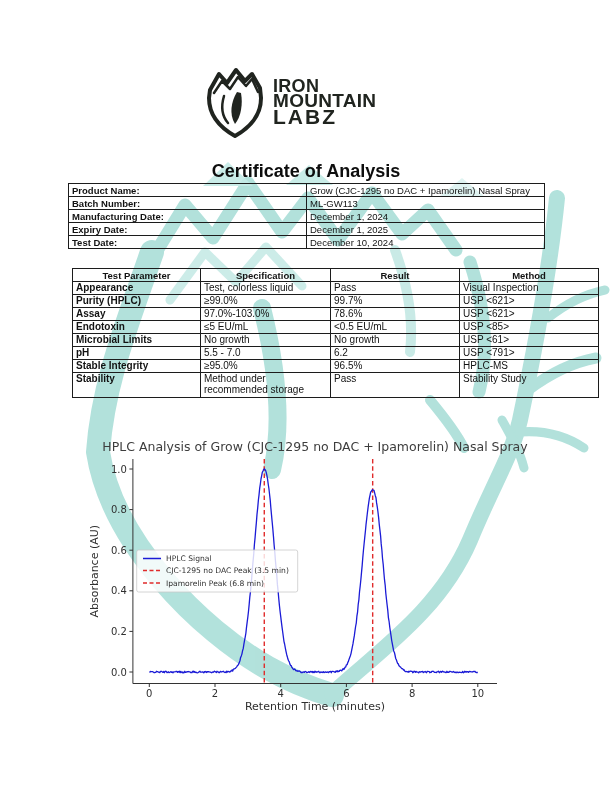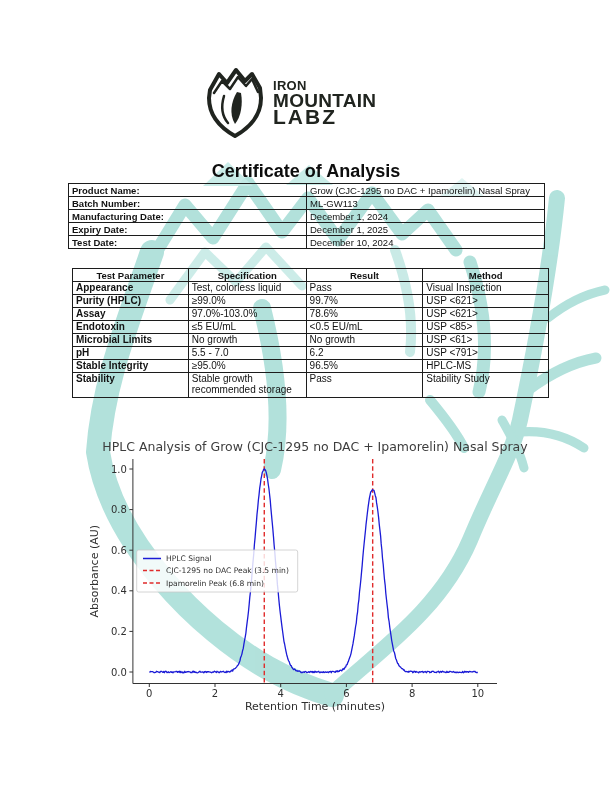--- a/index.html
+++ b/index.html
@@ -6,39 +6,39 @@
   .page {
     position:relative; width:612px; height:792px; background:#ffffff;
     overflow:hidden; font-family:"Liberation Sans", sans-serif;
   }
   .watermark { position:absolute; left:0; top:0; width:612px; height:792px; z-index:0; }
 
   
   .logo-row { position:absolute; left:206px; top:66px; display:flex; gap:9px; z-index:1; }
   .logo-shield { width:58px; height:74px; }
   .logo-text { padding-top:13px; color:#20241f; }
-  .logo-l1 { font-size:13px; font-weight:700; line-height:14px; letter-spacing:0.3px; }
+  .logo-l1 { font-size:18px; font-weight:700; line-height:14px; letter-spacing:0.3px; }
   .logo-l2 { font-size:19px; font-weight:700; line-height:15px; letter-spacing:0.3px; }
   .logo-l3 { font-size:21px; font-weight:900; line-height:18px; letter-spacing:2px; }
 
   .coa-title {
     position:absolute; top:161px; left:0; width:612px; text-align:center;
     font-size:18px; font-weight:700; color:#0d0d0d; z-index:1;
   }
 
   
   table { border-collapse:collapse; z-index:1; background:transparent; }
   .info-table { position:absolute; left:68px; top:183px; width:477px;border-radius:23px; }
   .info-table td {
     border:1px solid #1c1c1c; font-size:9.5px; height:12px;
     padding:0 3px; color:#121212; background:transparent;
   }
   .info-table td.lbl { width:231px; font-weight:700; }
 
-  .test-table { position:absolute; left:72px; top:268px; width:477px; }
+  .test-table { position:absolute; left:72px; top:268px; width:527px; }
   .test-table th {
     border:1px solid #1c1c1c; font-size:9.5px; font-weight:700;
     height:12px; text-align:center; padding:0 3px; color:#121212;
   }
   .test-table td {
     border:1px solid #1c1c1c; font-size:10px; height:12px;
     padding:0 3px; text-align:left; color:#121212; vertical-align:top;
   }
   .test-table td.param { font-weight:700; }
   .test-table col.c1 { width:116px; }
@@ -179,21 +179,21 @@
         <td>USP &lt;791&gt;</td>
       </tr>
       <tr>
         <td class="param">Stable Integrity</td>
         <td>≥95.0%</td>
         <td>96.5%</td>
         <td>HPLC-MS</td>
       </tr>
       <tr style="height:25px;">
         <td class="param">Stability</td>
-        <td>Stable growth recommended storage</td>
+        <td>Method under recommended storage</td>
         <td>Pass</td>
         <td>Stability Study</td>
       </tr>
     </tbody>
   </table>
 
   <div class="chart-wrap">
     <svg id="chart-svg" width="500" height="290" viewBox="0 0 500 290">
         <text x="258" y="14" text-anchor="middle" font-size="12.5" fill="#3d3d3d">HPLC Analysis of Grow (CJC-1295 no DAC + Ipamorelin) Nasal Spray</text>
         <line x1="75.9" y1="22" x2="75.9" y2="246.5" stroke="#333" stroke-width="1"></line>

